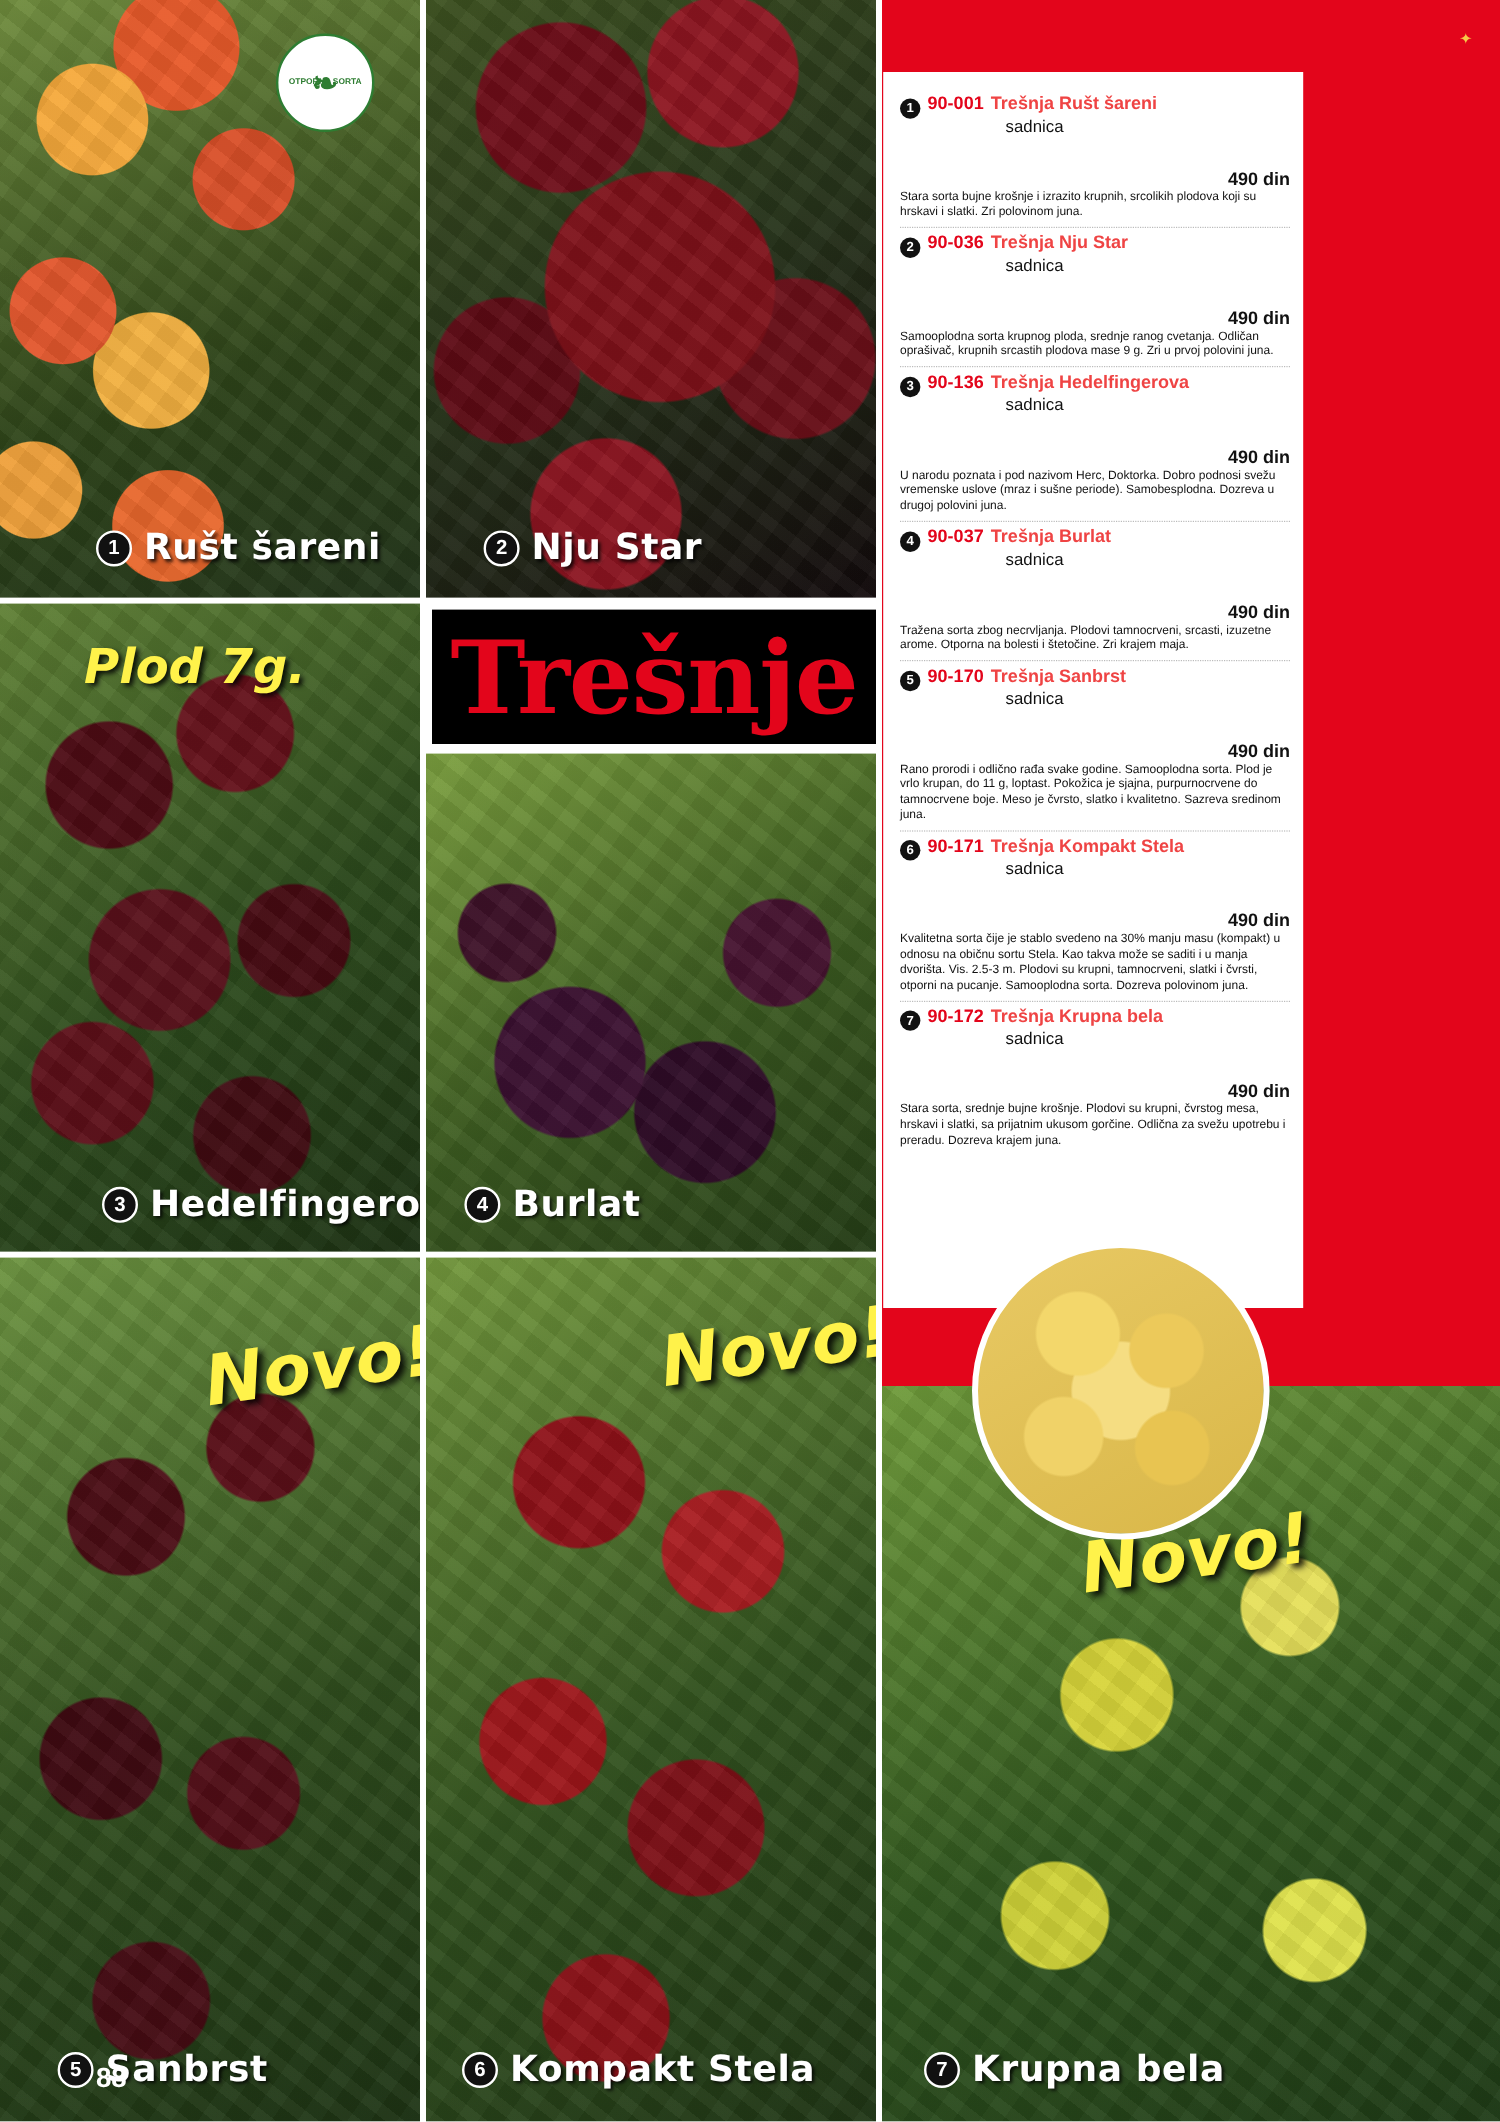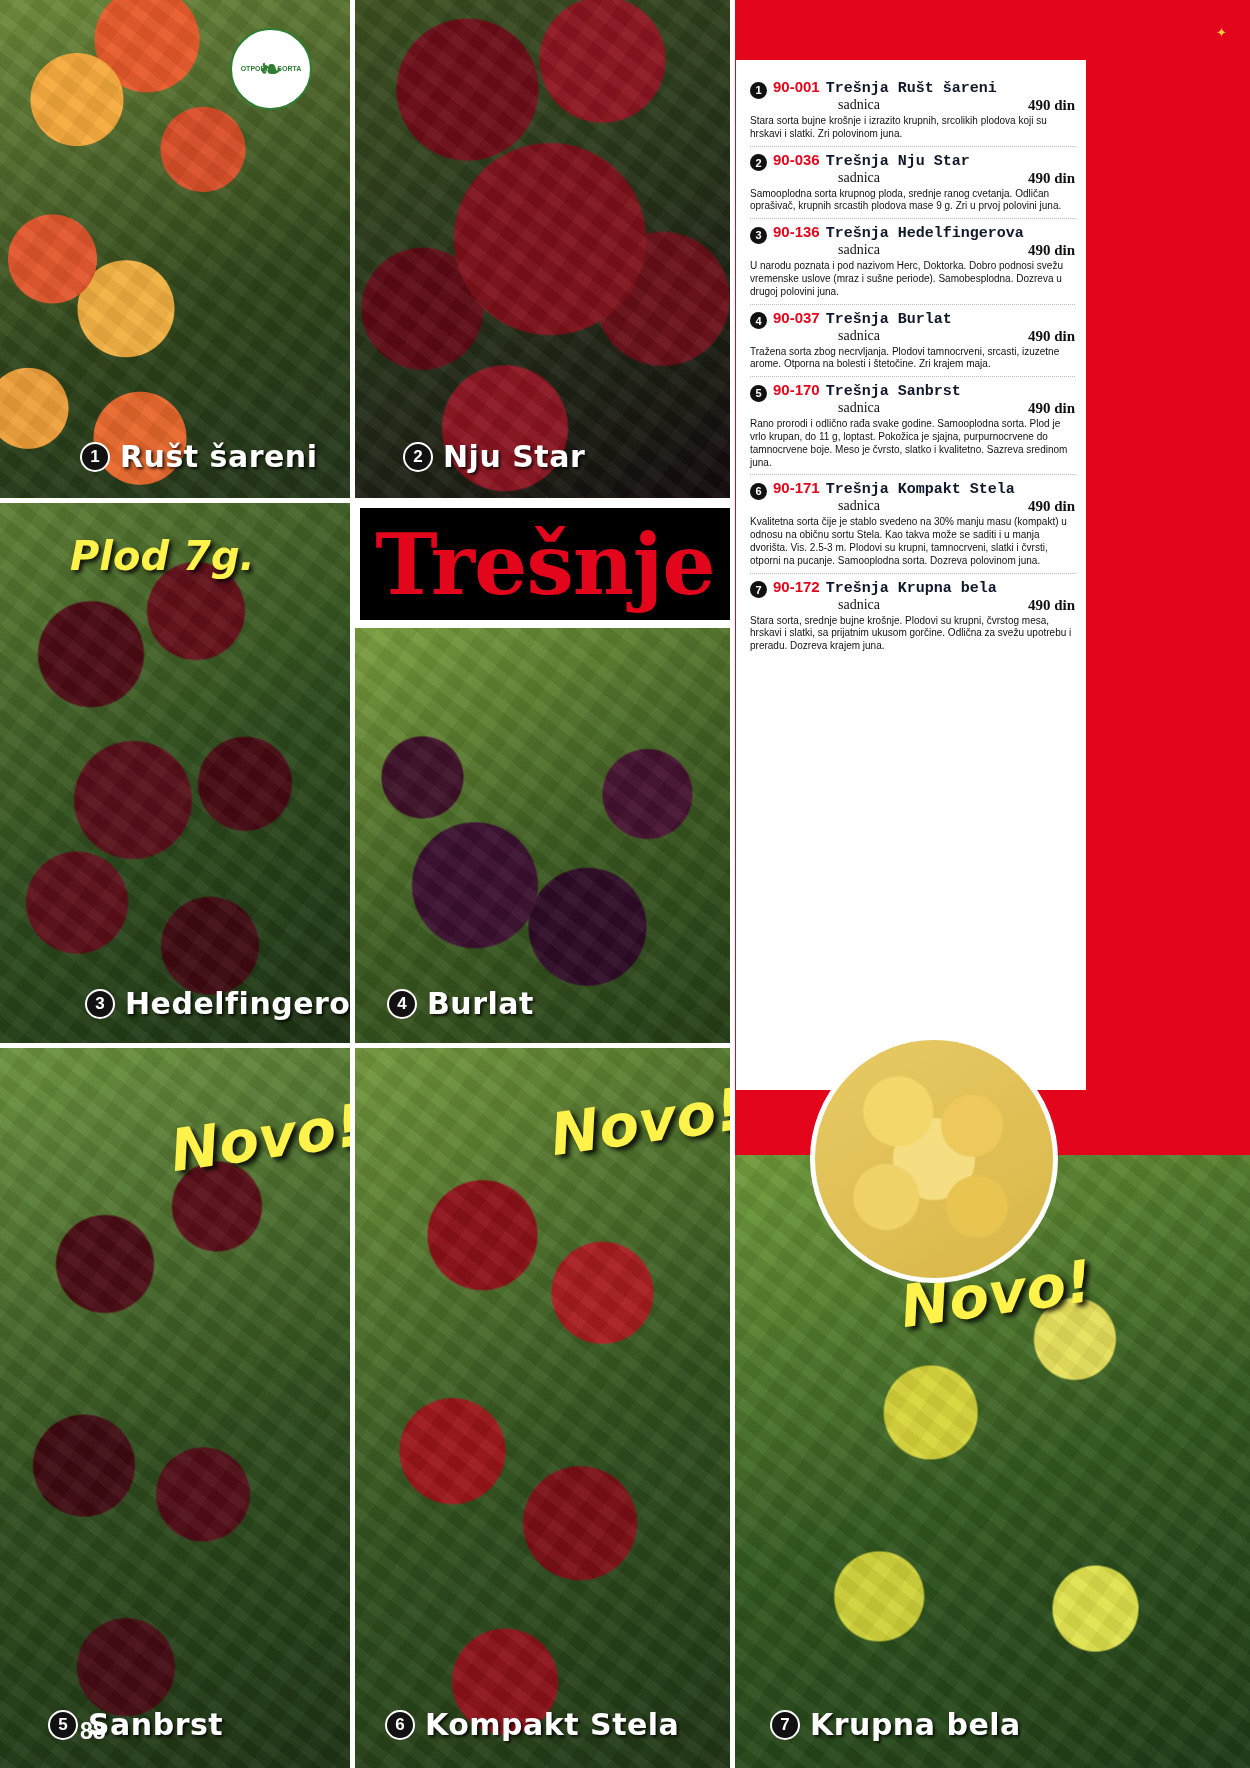--- a/index.html
+++ b/index.html
@@ -140,24 +140,24 @@
   .item:last-child { border-bottom: none; }
   .item-head { display: flex; align-items: baseline; gap: 6px; }
   .bullet {
     width: 17px; height: 17px; border-radius: 50%;
     background: #111; color: #fff;
     font-size: 11px; font-weight: bold;
     display: inline-flex; align-items: center; justify-content: center;
     flex: 0 0 auto; position: relative; top: 2px;
   }
   .code { color: #e3051b; font-weight: bold; font-size: 15px; }
-  .title { font-weight: bold; font-size: 15px; color: #0f172a; font-family: Liberation Mono, monospace; }
-  .row2 { display: flex; justify-content: space-between; padding-left: 88px; font-family: Liberation Serif, serif; }
+  .title { font-weight: bold; font-size: 15px; color: #ef4444; }
+  .row2 { display: flex; justify-content: space-between; padding-left: 88px; }
   .unit { font-size: 14px; color: #111; }
-  .price { font-size: 15px; font-weight: bold; color: #111; }
+  .price { font-size: 15px; font-weight: bold; color: #111; margin-top: 44px; }
   .desc { font-size: 10px; line-height: 1.28; color: #111; margin-top: 1px; }
 
   
   .big-title {
     position: absolute;
     left: 360px; top: 508px;
     width: 370px; height: 112px;
     color: #e3051b;
     font-family: "DejaVu Serif", serif;
     font-weight: bold;

